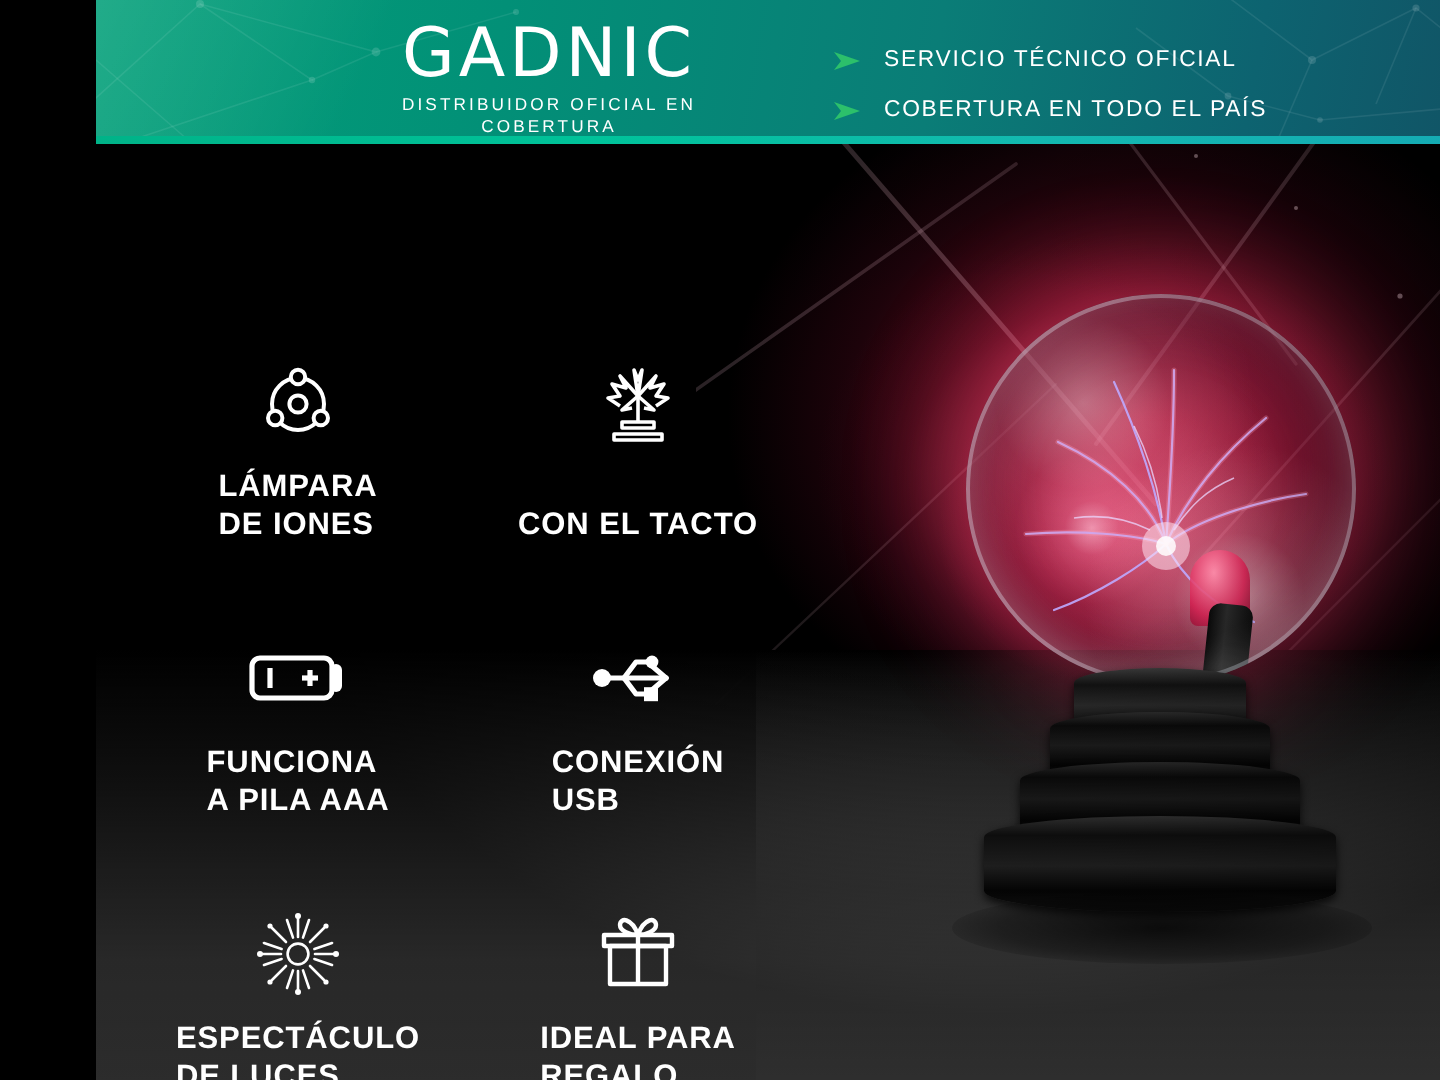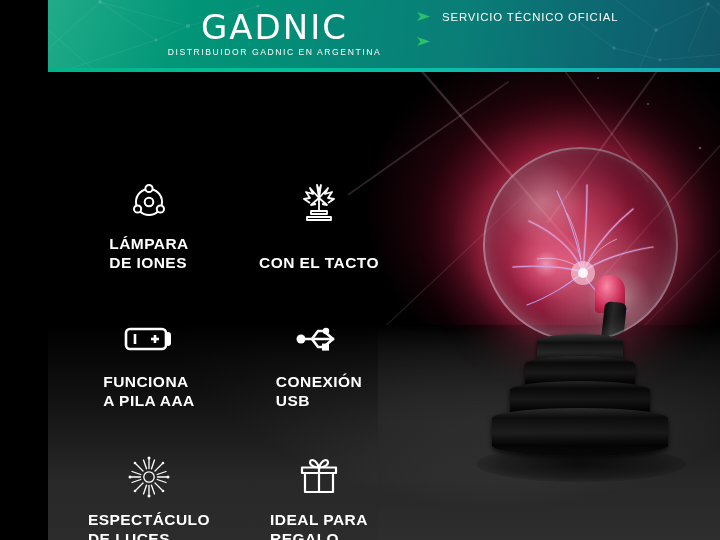--- a/index.html
+++ b/index.html
@@ -18,21 +18,21 @@
   .header-rule{position:absolute;left:0;top:68px;width:720px;height:4px;
     background:linear-gradient(90deg,#00b388 0%,#00c39a 35%,#13b9b0 65%,#15a8b4 100%);}
 
   .brand{position:absolute;left:119px;top:8px;width:215px;text-align:center;}
   .brand-name{font-size:34px;line-height:38px;font-weight:400;letter-spacing:2.0px;color:#fff;
     font-family:"DejaVu Sans",sans-serif;}
   .brand-sub{margin-top:1px;font-size:8.6px;line-height:11px;letter-spacing:1.55px;color:#fff;
     font-family:"Liberation Sans",sans-serif;}
 
   .claims{position:absolute;left:368px;top:11px;}
-  .claim{display:flex;align-items:flex-start;height:25px;}
+  .claim{display:flex;align-items:flex-end;height:25px;}
   .claim-arrow{width:17px;height:11px;margin-right:9px;flex:0 0 auto;}
   .claim-text{font-size:11.4px;letter-spacing:.85px;color:#ffffff;
     font-family:"Liberation Sans",sans-serif;white-space:nowrap;}
 
   
   .stage{position:absolute;left:0;top:72px;width:720px;height:468px;overflow:hidden;background:#000;}
   .floor{position:absolute;left:0;bottom:0;width:720px;height:215px;
     background:linear-gradient(180deg,rgba(0,0,0,1) 0%,rgba(42,42,42,.85) 32%,rgba(90,90,90,.98) 72%,#616161 100%);}
   .floor-right{position:absolute;left:330px;bottom:0;width:390px;height:215px;
     background:linear-gradient(180deg,rgba(0,0,0,0) 0%,rgba(70,70,70,.55) 55%,rgba(105,105,105,.6) 100%);}
@@ -117,34 +117,35 @@
           <circle cx="660" cy="4" r="1.8"></circle>
         <circle cx="700" cy="36" r="1.6"></circle>
           <circle cx="566" cy="48" r="1.7"></circle>
         <circle cx="612" cy="60" r="1.4"></circle>
       </g>
     </svg>
     <div class="header-sheen"></div>
 
     <div class="brand">
       <div class="brand-name">GADNIC</div>
-      <div class="brand-sub">DISTRIBUIDOR GADNIC EN ARGENTINA</div>
+      <div class="brand-sub">DISTRIBUIDOR OFICIAL EN COBERTURA</div>
     </div>
 
     <div class="claims">
       <div class="claim">
         <svg class="claim-arrow" viewBox="0 0 17 11">
           <path d="M1 1 L14 5.5 L1 10 L4.5 5.5 Z" fill="#2cc06b"></path>
         </svg>
         <span class="claim-text">SERVICIO TÉCNICO OFICIAL</span>
       </div>
       <div class="claim">
         <svg class="claim-arrow" viewBox="0 0 17 11">
           <path d="M1 1 L14 5.5 L1 10 L4.5 5.5 Z" fill="#2cc06b"></path>
         </svg>
+        <span class="claim-text">COBERTURA EN TODO EL PAÍS</span>
       </div>
     </div>
 
     <div class="header-rule"></div>
   </div>
 
   <div class="stage">
     <div class="glowbg"></div>
     <div class="glowbg2"></div>
 

